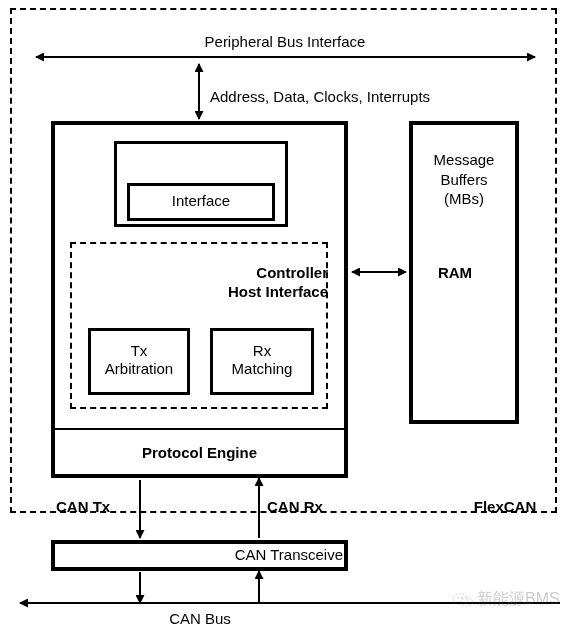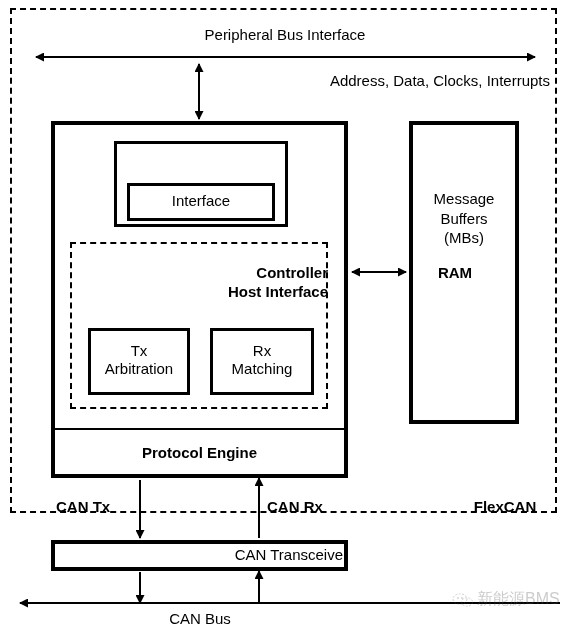--- a/index.html
+++ b/index.html
@@ -89,23 +89,23 @@
     position: relative;
   }
 </style>
 </head>
 <body>
 
 <div id="canvas">
 
   <div class="outer-dashed" style="left:10px; top:8px; width:547px; height:505px;"></div>
 
-  <div class="label" style="left:60px; top:26px; width:450px;">Peripheral Bus Interface</div>
+  <div class="label" style="left:60px; top:33px; width:450px;">Peripheral Bus Interface</div>
 
-  <div class="label" style="left:210px; top:72px; width:340px; text-align:right;">Address, Data, Clocks, Interrupts</div>
+  <div class="label" style="left:210px; top:88px; width:340px; text-align:left;">Address, Data, Clocks, Interrupts</div>
 
   <div class="solid-box" style="left:51px; top:121px; width:297px; height:357px;"></div>
 
   <div class="hline" style="left:53px; top:428px; width:293px;"></div>
 
   <div class="thin-box" style="left:114px; top:141px; width:174px; height:86px;"></div>
 
   <div class="thin-box" style="left:127px; top:183px; width:148px; height:38px;"></div>
   <div class="label" style="left:127px; top:192px; width:148px;">Interface</div>
 
@@ -117,21 +117,21 @@
   <div class="label" style="left:85px; top:342px; width:108px;">Tx
 Arbitration</div>
 
   <div class="thin-box" style="left:210px; top:328px; width:104px; height:67px;"></div>
   <div class="label" style="left:208px; top:342px; width:108px;">Rx
 Matching</div>
 
   <div class="label bold" style="left:53px; top:444px; width:293px;">Protocol Engine</div>
 
   <div class="solid-box" style="left:409px; top:121px; width:110px; height:303px;"></div>
-  <div class="label" style="left:409px; top:150px; width:110px; line-height:1.3;margin-top:39px;">Message
+  <div class="label" style="left:409px; top:150px; width:110px; line-height:1.3;">Message
 Buffers
 (MBs)</div>
   <div class="label bold" style="left:409px; top:264px; width:92px;">RAM</div>
 
   <div class="label bold" style="left:56px; top:498px; width:85px; text-align:left;">CAN Tx</div>
 
   <div class="label bold" style="left:267px; top:498px; width:90px; text-align:left;">CAN Rx</div>
 
   <div class="label bold" style="left:460px; top:498px; width:90px; text-align:center;">FlexCAN</div>
 

